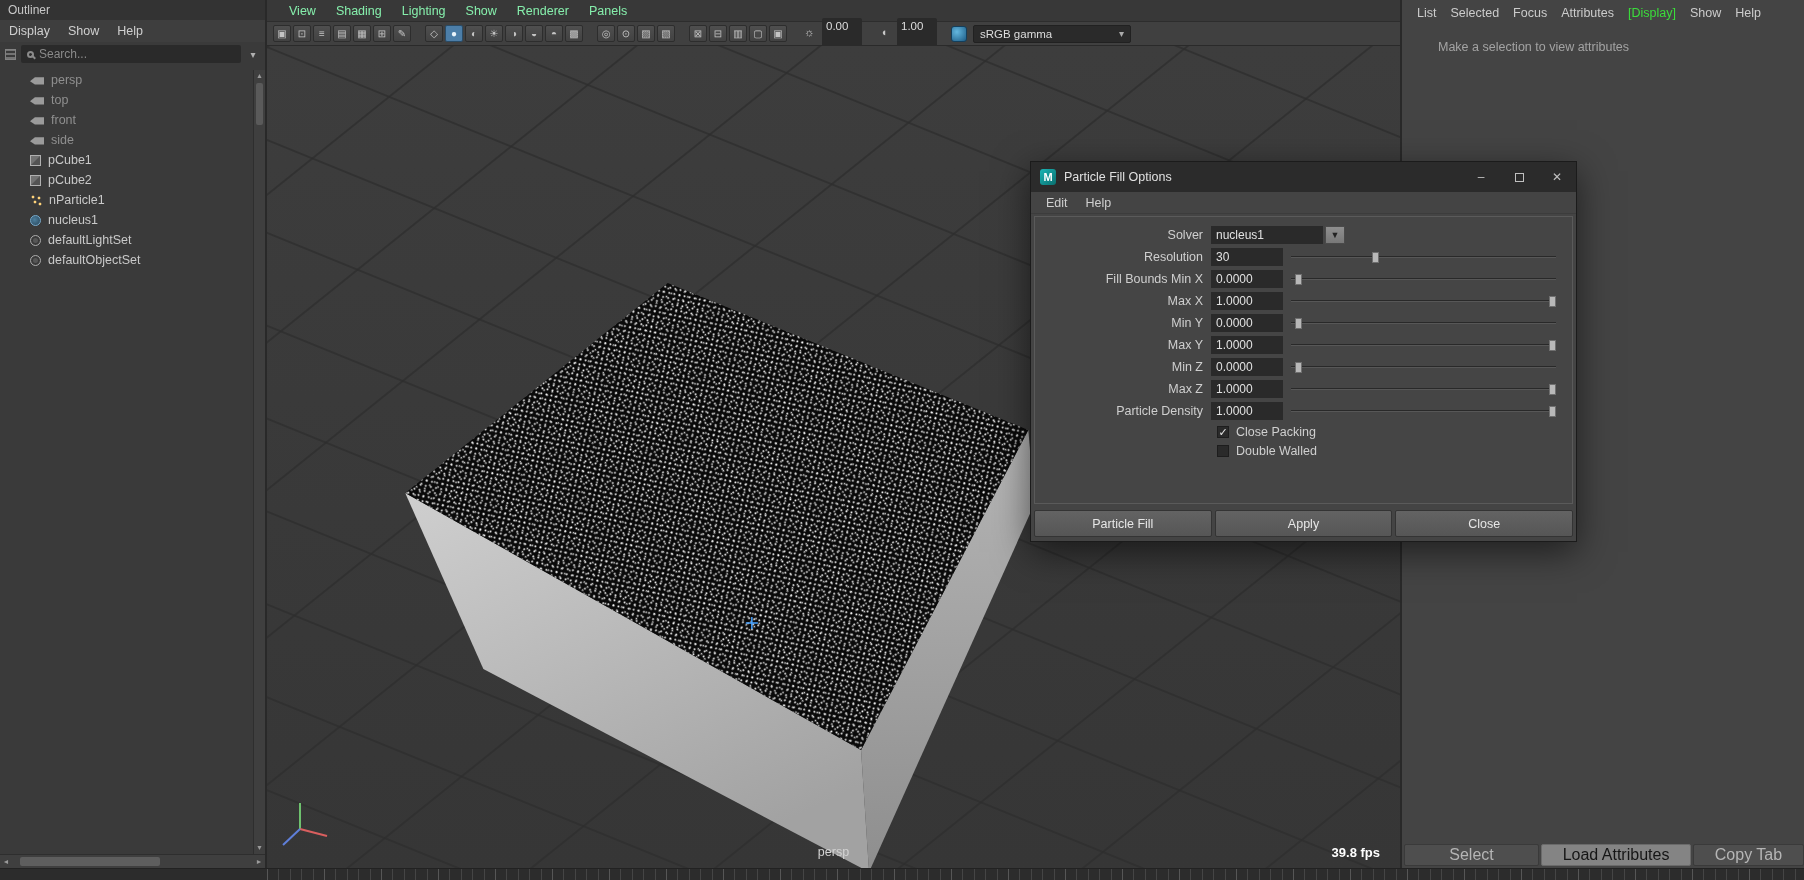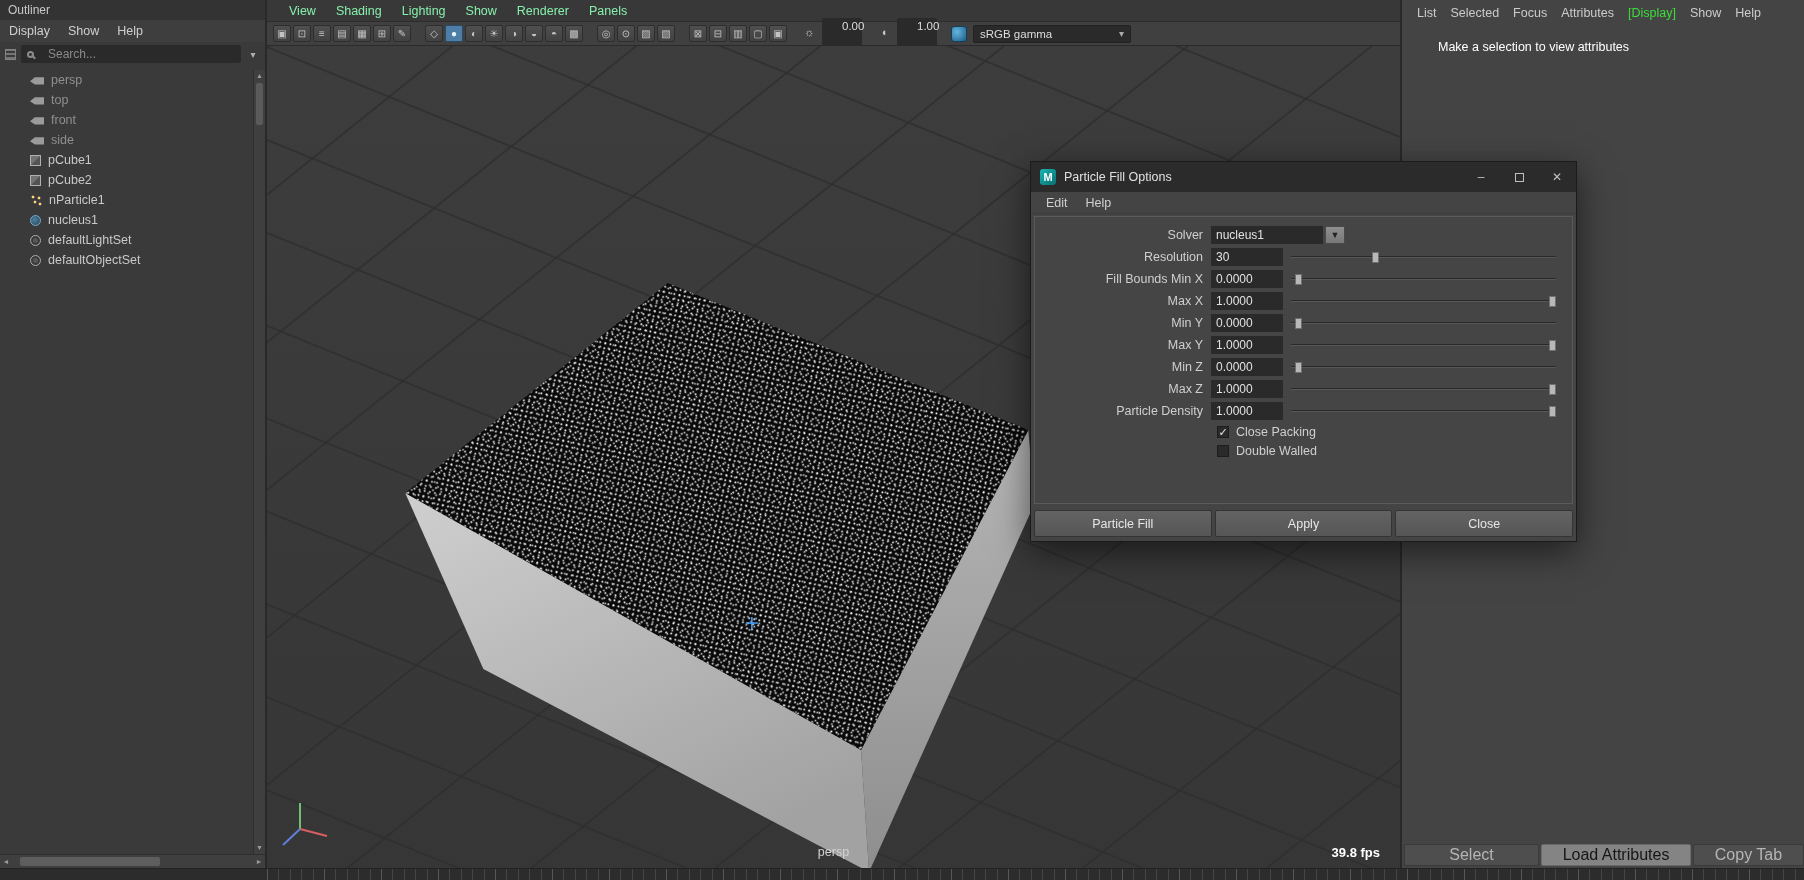--- a/index.html
+++ b/index.html
@@ -7,21 +7,21 @@
   body { background:#444; font-family:"Liberation Sans", sans-serif; color:#ccc; font-size:12.5px; }
   .app { display:flex; height:868px; }
 
   
   .outliner { width:267px; background:#3a3a3a; border-right:2px solid #292929; position:relative; flex:none; }
   .ol-title { height:20px; background:#333; color:#c8c8c8; padding:3px 8px 0; font-size:12px; }
   .ol-menus { height:22px; display:flex; background:#3e3e3e; align-items:center; }
   .ol-menu { padding:0 9px; line-height:22px; color:#cfcfcf; cursor:default; }
   .ol-search { height:24px; display:flex; align-items:center; padding:0 5px; gap:5px; }
   .filter-icon { width:11px; height:11px; border:1px solid #828282; background:repeating-linear-gradient(0deg,#747474 0 2px,transparent 2px 4px); flex:none; }
-  .search-field { flex:1; height:18px; background:#2a2a2a; border-radius:2px; display:flex; align-items:center; padding:0 6px; gap:14px; }
+  .search-field { flex:1; height:18px; background:#2a2a2a; border-radius:2px; display:flex; align-items:center; padding:0 6px; gap:5px; }
   .search-icon { width:7px; height:7px; border:2px solid #8a8a8a; border-radius:50%; position:relative; flex:none; }
   .search-icon::after { content:""; position:absolute; width:5px; height:2px; background:#8a8a8a; transform:rotate(45deg); right:-4px; bottom:-2px; }
   .search-placeholder { color:#8a8a8a; font-size:12px; }
   .search-caret { color:#b0b0b0; width:14px; text-align:center; font-size:10px; }
   .ol-list { position:absolute; top:70px; bottom:14px; left:0; right:12px; overflow:hidden; }
   .ol-item { height:20px; display:flex; align-items:center; padding-left:30px; gap:7px; color:#c9c9c9; cursor:default; }
   .ol-item.dim .ol-label { color:#8f8f8f; }
   .item-icon { flex:none; }
   .icon-camera { width:14px; height:10px; background:#9b9b9b; clip-path:polygon(35% 22%,100% 22%,100% 96%,35% 96%,0 62%); }
   .icon-cube { width:11px; height:11px; border:1px solid #b0b0b0; background:linear-gradient(135deg,#737373 0 48%,#535353 52% 100%); }
@@ -43,36 +43,36 @@
 
   
   .center { flex:1; display:flex; flex-direction:column; min-width:0; }
   .vp-menubar { height:22px; background:#383838; border-bottom:1px solid #2d2d2d; display:flex; padding-left:12px; }
   .vp-menu { padding:0 10px; line-height:22px; color:#86efac; cursor:default; }
   .vp-toolbar { height:24px; background:#404040; border-bottom:1px solid #2a2a2a; display:flex; align-items:center; padding:0 6px; gap:2px; }
   .tb-icon { width:18px; height:17px; background:linear-gradient(#4f4f4f,#424242); border:1px solid #2d2d2d; border-radius:2px; display:flex; align-items:center; justify-content:center; color:#c4c4c4; font-size:10px; flex:none; cursor:default; }
   .tb-icon.gap { margin-left:12px; }
   .tb-icon.active { background:#4c7ea8; border-color:#294b66; color:#eaf4fb; }
   .tb-sun { width:16px; height:16px; margin-left:12px; color:#c9c9c9; font-size:11px; text-align:center; flex:none; }
-  .tb-field { width:40px; height:32px; background:#2a2a2a; border-radius:2px; color:#ddd; font-size:11.5px; line-height:16px; padding:0 20px; margin-left:3px; flex:none; }
+  .tb-field { width:40px; height:32px; background:#2a2a2a; border-radius:2px; color:#ddd; font-size:11.5px; line-height:16px; padding:0 4px; margin-left:3px; flex:none; }
   .tb-cm-icon { width:16px; height:16px; border-radius:3px; margin-left:12px; background:radial-gradient(circle at 35% 35%,#63b7df,#1d5c86); border:1px solid #143f5c; flex:none; }
   .tb-dropdown { width:158px; height:18px; background:#2a2a2a; border:1px solid #212121; border-radius:2px; display:flex; align-items:center; justify-content:space-between; padding:0 6px; color:#ddd; font-size:11.5px; margin-left:4px; flex:none; }
   .tb-dropdown .caret { color:#aaa; font-size:10px; }
   .vp-canvas { flex:1; position:relative; overflow:hidden; background:#383838; }
   .vp-canvas svg.scene { position:absolute; inset:0; width:100%; height:100%; }
   .axis-gizmo { position:absolute; left:8px; bottom:12px; }
   .camera-label { position:absolute; bottom:9px; left:0; right:0; text-align:center; color:#d2d2d2; font-size:12.5px; }
   .fps-label { position:absolute; bottom:8px; right:20px; color:#fff; font-weight:bold; font-size:13px; }
 
   
   .attr-panel { width:404px; flex:none; background:#444; border-left:2px solid #292929; position:relative; overflow:hidden; }
   .ae-menus { display:flex; height:26px; align-items:center; padding-left:8px; }
   .ae-menu { padding:0 7px; color:#cccccc; cursor:default; }
   .ae-menu.active { color:#3bde3b; }
-  .ae-message { margin:14px 0 0 36px; color:#ffffff; }
+  .ae-message { margin:14px 0 0 36px; color:#a3a3a3; }
   .ae-buttons { position:absolute; bottom:0; left:0; right:0; height:24px; display:flex; gap:2px; padding-left:2px; overflow:hidden; }
   .ae-btn { height:22px; background:#4e4e4e; border:1px solid #3a3a3a; border-radius:2px; color:#b5b5b5; font-size:16px; display:flex; align-items:center; justify-content:center; cursor:default; }
   .ae-btn:nth-of-type(1) { width:146px; }
   .ae-btn:nth-of-type(2) { width:162px; }
   .ae-btn:nth-of-type(3) { width:120px; }
   .ae-btn.light { background:#848484; color:#161616; border-color:#6a6a6a; }
 
   
   .time-ruler { height:12px; background:#2c2c2c; border-top:1px solid #222; position:relative; }
   .ruler-ticks { position:absolute; left:267px; right:0; top:0; bottom:0;

